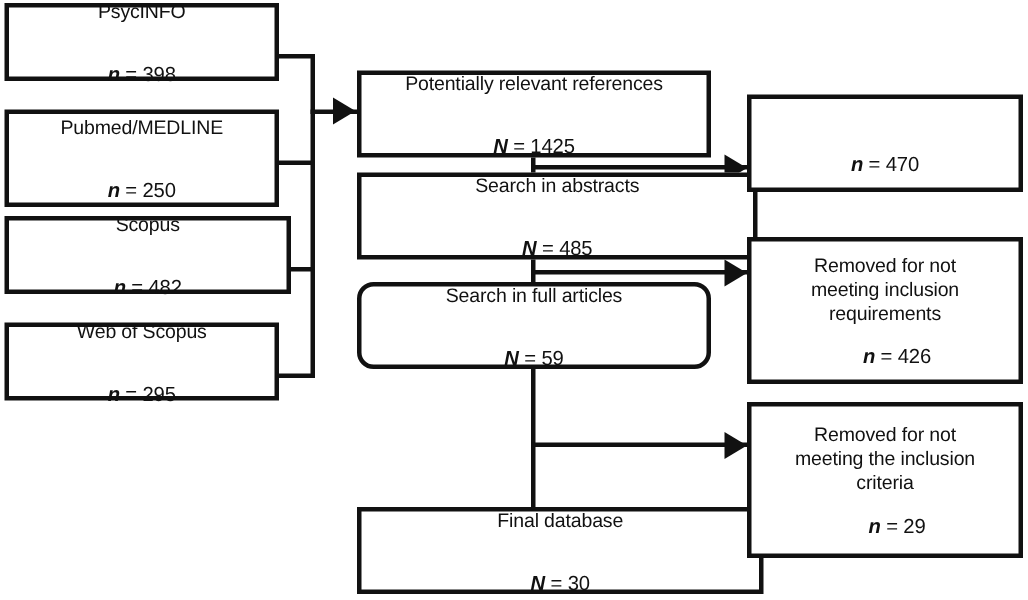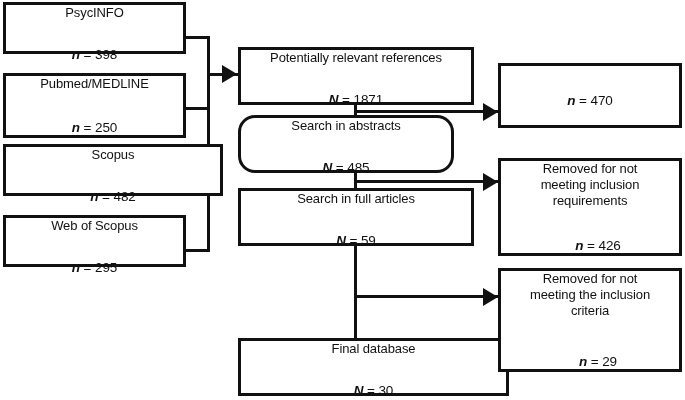--- a/index.html
+++ b/index.html
@@ -18,21 +18,21 @@
     overflow: hidden;
   }
   .node {
     position: absolute;
     box-sizing: border-box;
     border: 3px solid #111111;
     background: #ffffff;
     display: flex;
     flex-direction: column;
     align-items: center;
-    justify-content: space-between;
+    justify-content: center;
     text-align: center;
     color: #111111;
     z-index: 3;
   }
   .node .title {
     font-size: 13px;
     line-height: 15px;
     font-weight: 400;
     letter-spacing: -0.1px;
     padding: 0 5px;
@@ -85,41 +85,41 @@
   <div class="node" style="left:3px; top:2px; width:183px; height:52px;">
     <div class="title">PsycINFO</div>
     <div class="count"><span class="sym">n</span> = <span>398</span></div>
   </div>
 
   <div class="node" style="left:3px; top:73px; width:183px; height:65px;">
     <div class="title">Pubmed/MEDLINE</div>
     <div class="count"><span class="sym">n</span> = <span>250</span></div>
   </div>
 
-  <div class="node" style="left:3px; top:144px; width:220px; height:52px;">
+  <div class="node" style="left:3px; top:144px; width:191px; height:52px;">
     <div class="title">Scopus</div>
     <div class="count"><span class="sym">n</span> = <span>482</span></div>
   </div>
 
   <div class="node" style="left:3px; top:215px; width:183px; height:52px;">
     <div class="title">Web of Scopus</div>
     <div class="count"><span class="sym">n</span> = <span>295</span></div>
   </div>
 
   <div class="node" style="left:238px; top:47px; width:236px; height:58px;">
     <div class="title">Potentially relevant references</div>
-    <div class="count"><span class="sym">N</span> = <span>1871</span></div>
+    <div class="count"><span class="sym">N</span> = <span>1425</span></div>
   </div>
 
-  <div class="node" style="left:238px; top:115px; width:216px; height:58px;border-radius:17px;">
+  <div class="node" style="left:238px; top:115px; width:267px; height:58px;">
     <div class="title">Search in abstracts</div>
     <div class="count"><span class="sym">N</span> = <span>485</span></div>
   </div>
 
-  <div class="node" style="left:238px; top:188px; width:236px; height:58px;">
+  <div class="node" style="left:238px; top:188px; width:236px; height:58px;border-radius:11px;">
     <div class="title">Search in full articles</div>
     <div class="count"><span class="sym">N</span> = <span>59</span></div>
   </div>
 
   <div class="node" style="left:238px; top:338px; width:271px; height:58px;">
     <div class="title">Final database</div>
     <div class="count"><span class="sym">N</span> = <span>30</span></div>
   </div>
 
   <div class="node" style="left:498px; top:63px; width:184px; height:65px;">

